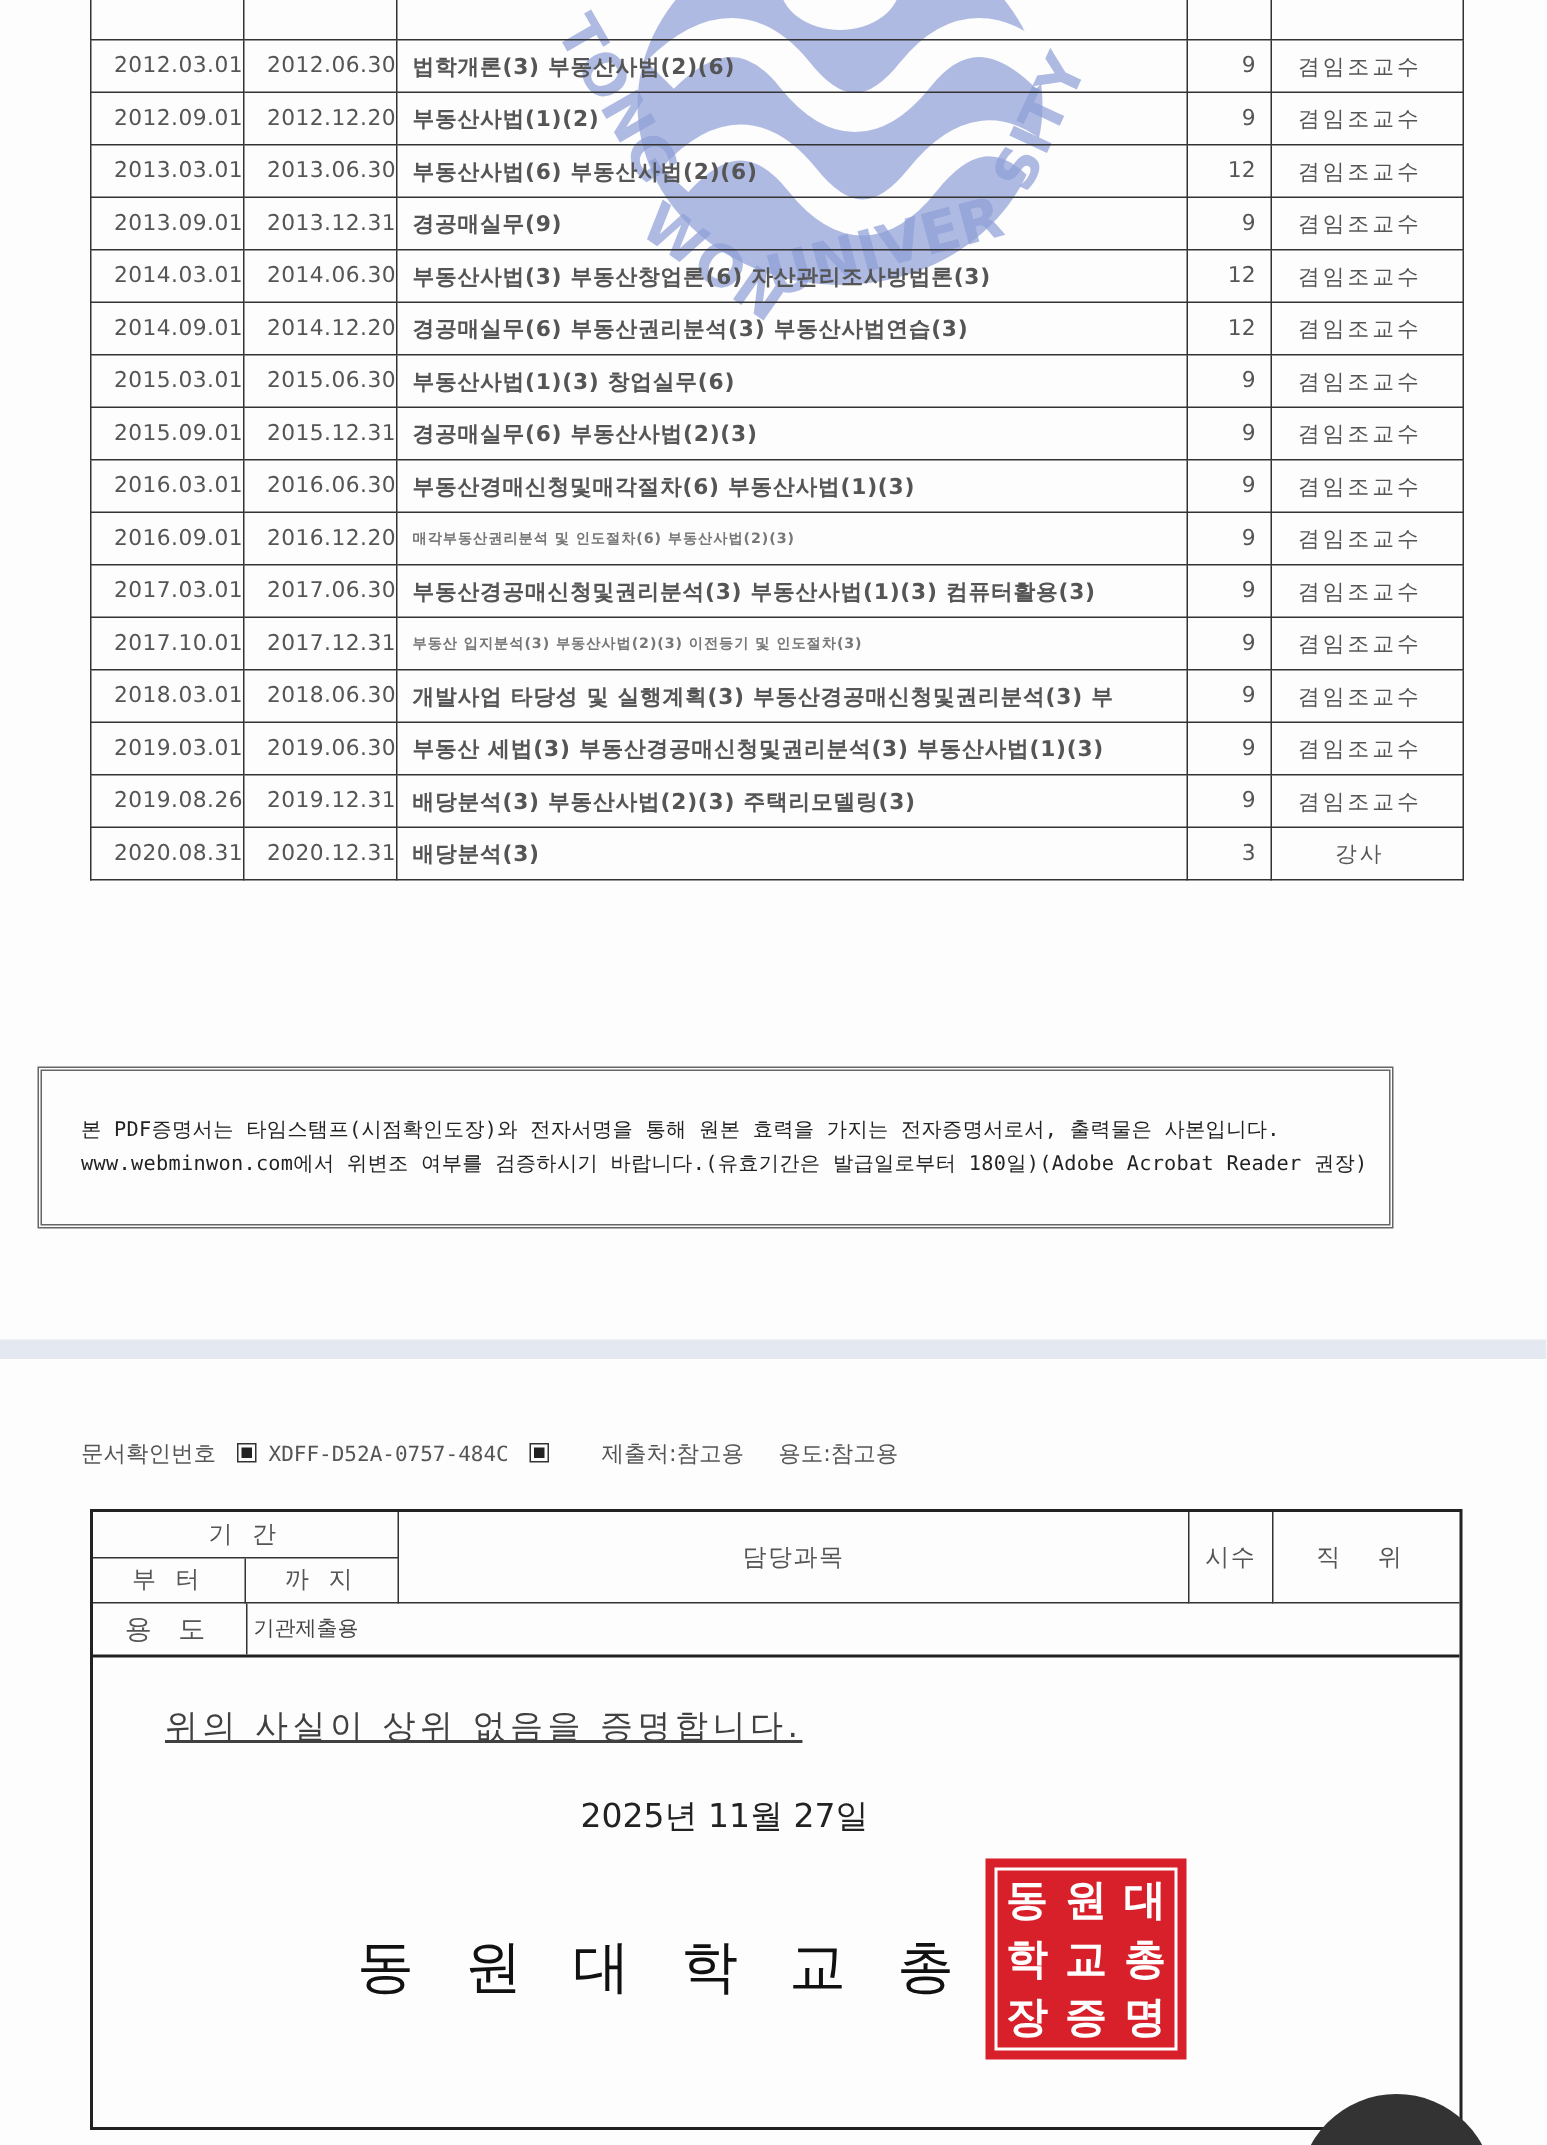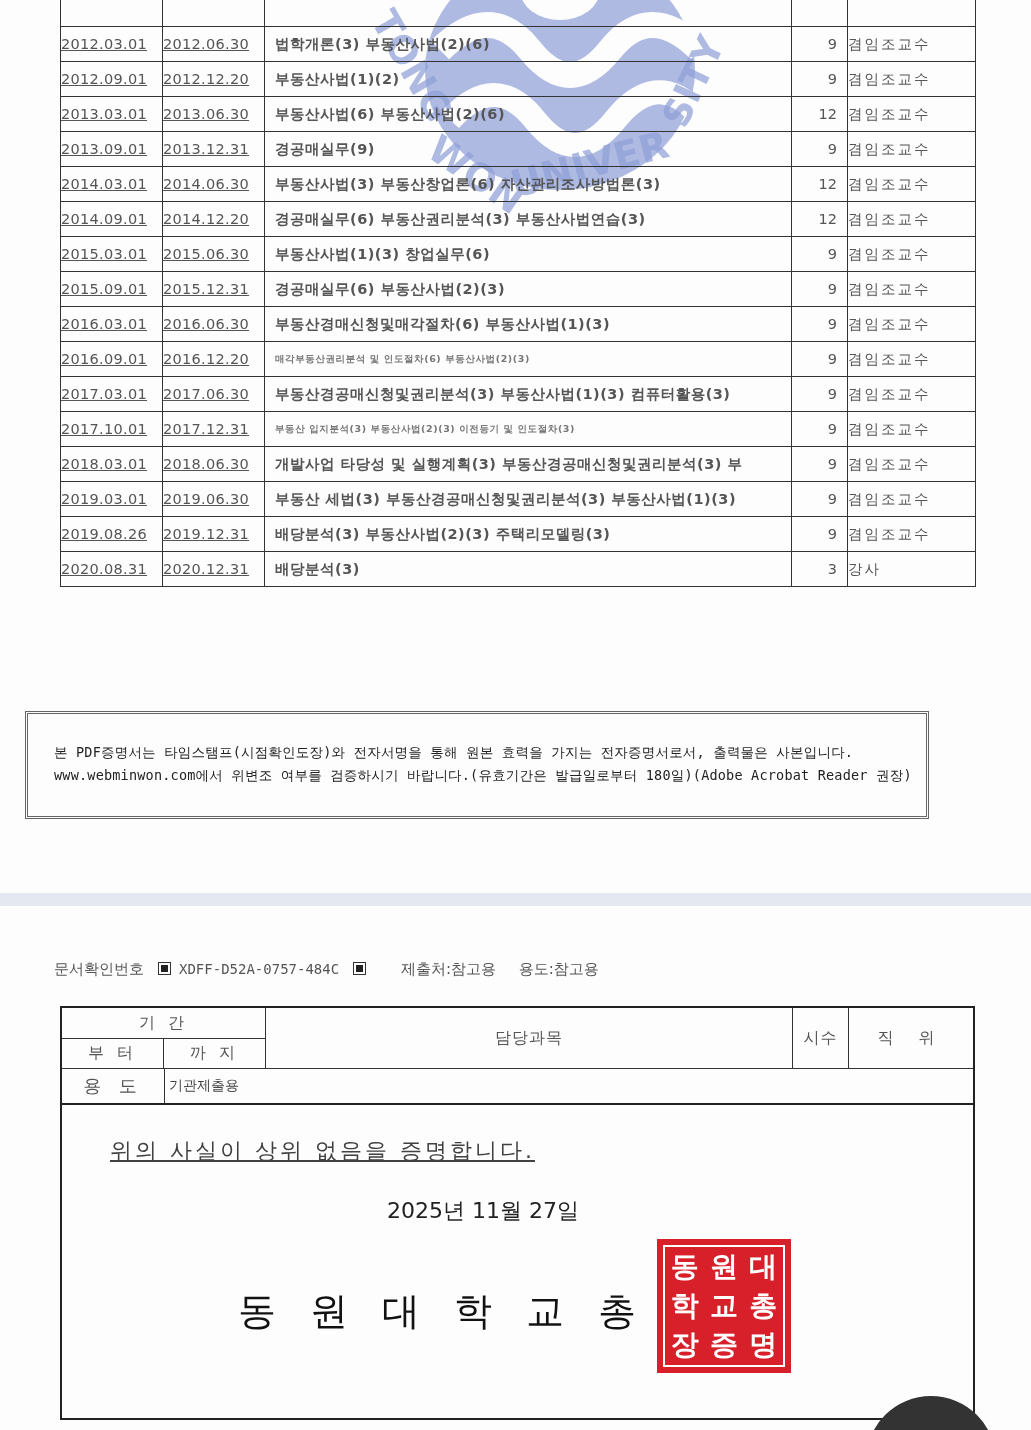--- a/index.html
+++ b/index.html
@@ -26,25 +26,25 @@
   }
   table.t1 td {
     border:1.5px solid #333; height:34px; padding:0;
     font-size:14.5px; color:#555; white-space:nowrap; overflow:hidden;
   }
   table.t1 col.c1 { width:102px; }
   table.t1 col.c2 { width:102px; }
   table.t1 col.c3 { width:527px; }
   table.t1 col.c4 { width:56px; }
   table.t1 col.c5 { width:128px; }
-  td.d { text-align:left; letter-spacing:0.3px;text-decoration:underline; }
+  td.d { text-align:right; letter-spacing:0.3px; }
   td.s { padding-left:10px !important; text-align:left; letter-spacing:0.5px;font-weight:bold; }
   td.s.small { font-size:9.5px; color:#777; letter-spacing:0.6px; }
   td.h { text-align:right; padding-right:10px !important; }
-  td.p { text-align:left; padding-right:10px !important; letter-spacing:2px; }
+  td.p { text-align:center; padding-right:10px !important; letter-spacing:2px; }
   .toprow td { height:8px; }
 
   
   .notice {
     position:absolute; left:25px; top:711px; width:904px; height:108px;
     border:3px double #666; box-sizing:border-box;
     font-family:"DejaVu Sans Mono", monospace; font-size:13.5px; color:#222;
   }
   .notice p { margin:0; position:absolute; left:26px; letter-spacing:0.2px; white-space:nowrap; }
   .notice .l1 { top:30px; }

